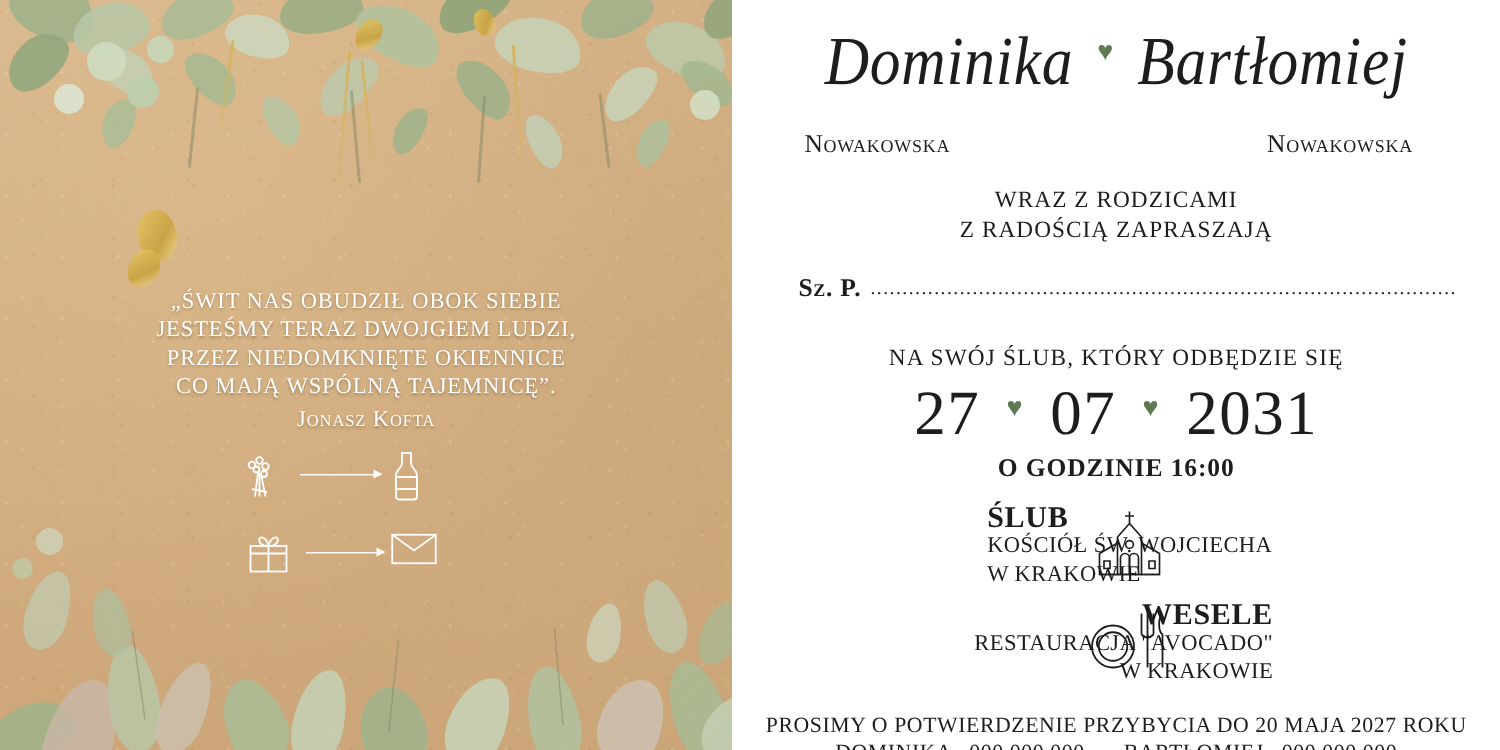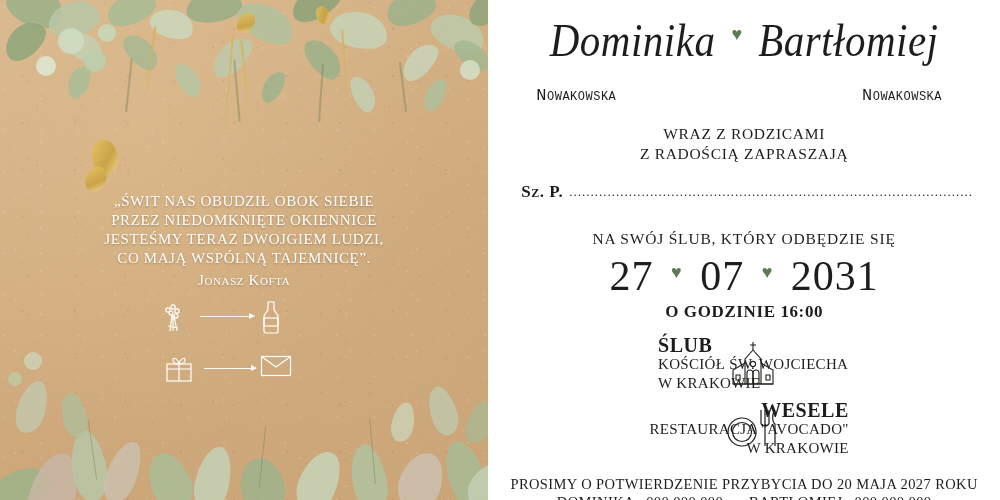--- a/index.html
+++ b/index.html
@@ -147,21 +147,20 @@
     display: inline-block;
     color: #5d7a52;
     font-size: 18px;
     vertical-align: 14px;
     margin: 0 12px;
   }
   .surnames {
     position: relative;
     height: 22px;
     margin-top: -4px;
-    font-family: Liberation Mono, monospace;
   }
   .sur {
     position: absolute;
     font-variant: small-caps;
     font-size: 17px;
     letter-spacing: .5px;
   }
   .sur.left-s { left: 48px; }
   .sur.right-s { right: 58px; }
 
@@ -178,21 +177,21 @@
     padding: 0 28px;
     display: flex;
     align-items: flex-end;
     justify-content: flex-start;
   }
   .guest .lbl {
     font-weight: bold;
     font-variant: small-caps;
     font-size: 17px;
     letter-spacing: .5px;
-    margin-left: 5px;
+    margin-left: 16px;
   }
   .guest .dots {
     flex: 1;
     margin-left: 6px;
     overflow: hidden;
     white-space: nowrap;
     font-size: 13px;
     letter-spacing: 1px;
     color: #2a2a28;
     transform: translateY(-2px);
@@ -346,22 +345,22 @@
       <div class="berry" style="left:24px;  top:352px; width:18px; height:18px; background:#cdd9c0; opacity:.7;"></div>
       <div class="berry" style="left:8px;   top:372px; width:14px; height:14px; background:#bacfa9; opacity:.7;"></div>
 
       <div class="stem" style="left:92px;  top:420px; width:1.4px; height:60px; transform:rotate(-8deg);"></div>
       <div class="stem" style="left:262px; top:426px; width:1.4px; height:62px; transform:rotate(6deg);"></div>
       <div class="stem" style="left:372px; top:418px; width:1.4px; height:66px; transform:rotate(-5deg);"></div>
     </div>
 
     <div class="quote">
       <span class="ln">„ŚWIT NAS OBUDZIŁ OBOK SIEBIE</span>
+      <span class="ln">JESTEŚMY TERAZ DWOJGIEM LUDZI,</span>
       <span class="ln">PRZEZ NIEDOMKNIĘTE OKIENNICE</span>
-      <span class="ln">JESTEŚMY TERAZ DWOJGIEM LUDZI,</span>
       <span class="ln">CO MAJĄ WSPÓLNĄ TAJEMNICĘ”.</span>
       <span class="author">Jonasz Kofta</span>
     </div>
 
     <div class="icons">
 
       <span class="ico" style="left:0px; top:4px;">
         <svg width="26" height="30" viewBox="0 0 26 30" fill="none" stroke="#ffffff" stroke-width="1.2">
           <circle cx="8" cy="6" r="2.2"></circle>
             <circle cx="13" cy="3" r="2.2"></circle>

